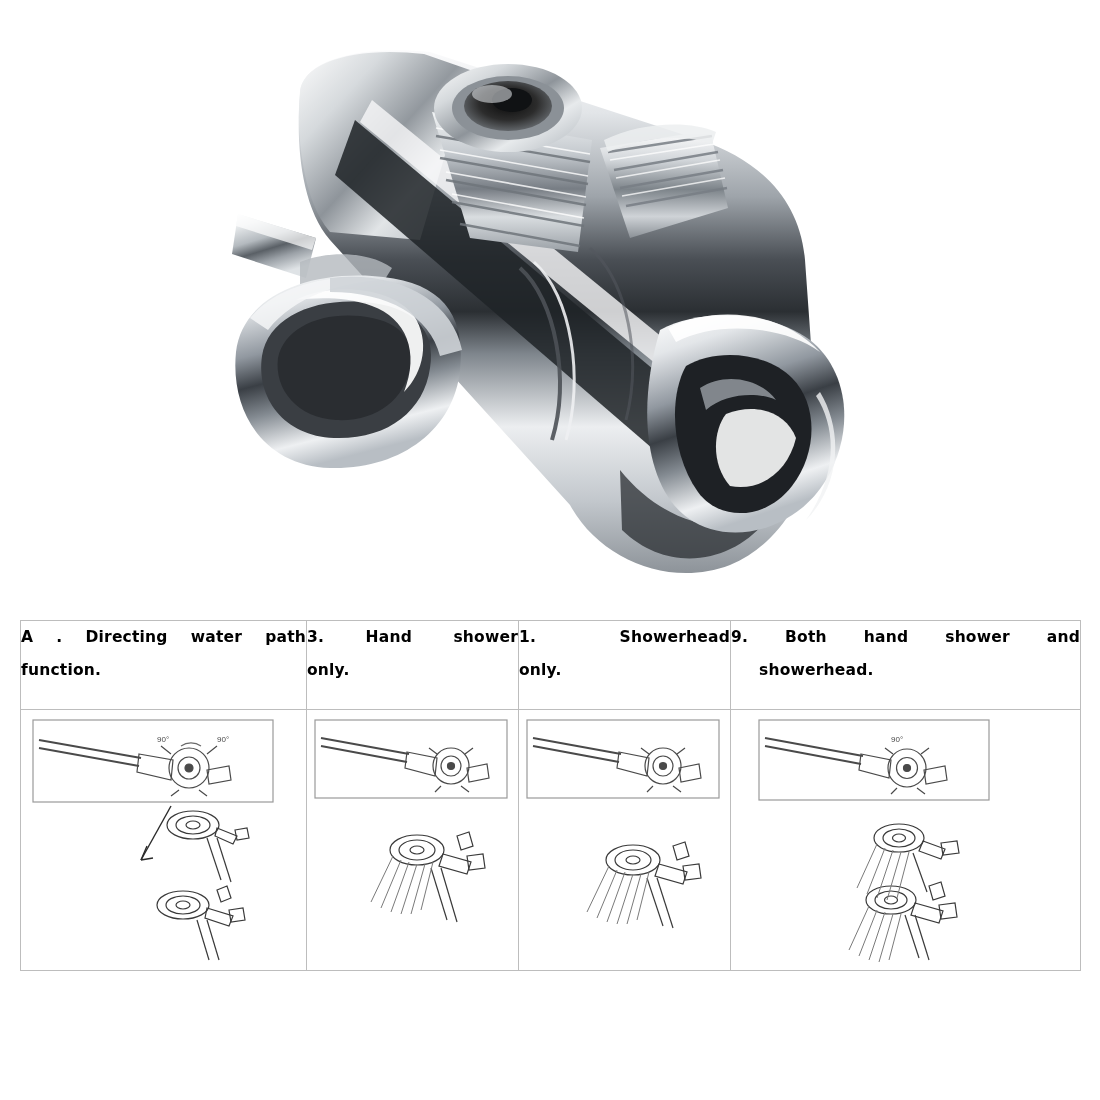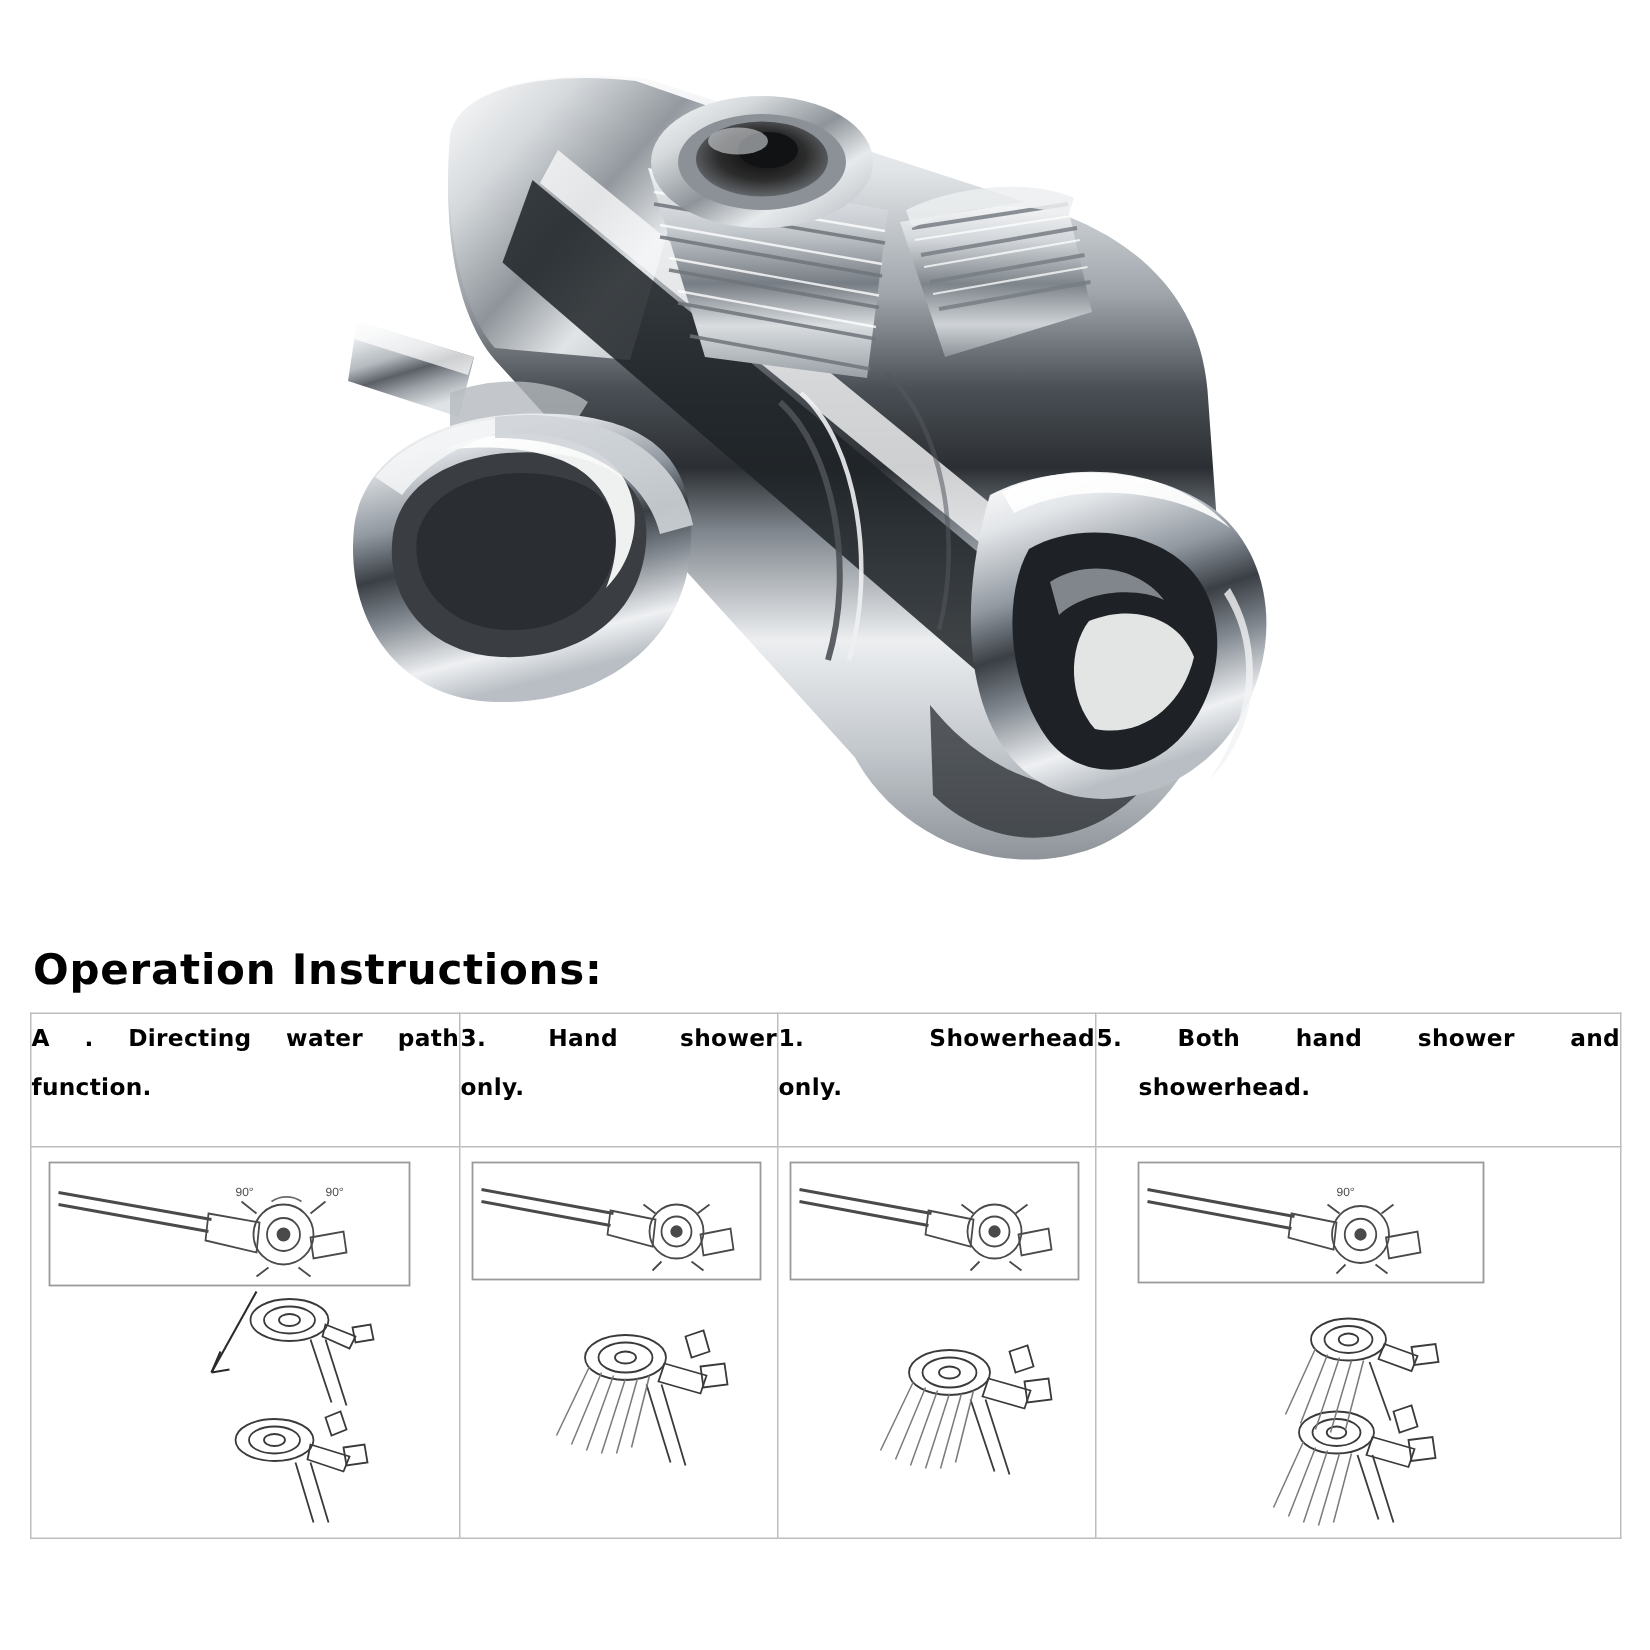--- a/index.html
+++ b/index.html
@@ -251,21 +251,20 @@
       <path d="M700 388 C 724 372, 760 378, 776 400 C 760 392, 726 392, 706 410 Z" fill="#9aa0a6" opacity="0.8"></path>
       <path d="M726 414 C 756 402, 786 412, 796 438 C 788 472, 760 492, 730 486
                C 712 466, 712 432, 726 414 Z" fill="#ffffff" opacity="0.88"></path>
       <path d="M668 328 C 716 304, 784 312, 820 352 C 784 326, 718 320, 676 342 Z" fill="#ffffff" opacity="0.9"></path>
       <path d="M820 392 C 844 432, 840 486, 806 520 C 836 478, 838 430, 816 396 Z" fill="#f1f3f4" opacity="0.8"></path>
     </g>
   </svg>
 </div>
 
 <div class="instructions-wrap">
-  <div class="instructions-title">Operation Instructions:</div>
 
   <table class="instr">
     <colgroup>
         <col class="c1">
         <col class="c2">
         <col class="c3">
         <col class="c4">
       </colgroup>
     <tbody>
       <tr>
@@ -275,21 +274,21 @@
         </td>
         <td class="head-cell">
           <span class="ln j">3. Hand shower</span>
           <span class="ln">only.</span>
         </td>
         <td class="head-cell">
           <span class="ln j">1.     Showerhead</span>
           <span class="ln">only.</span>
         </td>
         <td class="head-cell">
-          <span class="ln j">5.  Both  hand  shower  and</span>
+          <span class="ln j">9.  Both  hand  shower  and</span>
           <span class="ln" style="padding-left:28px">showerhead.</span>
         </td>
       </tr>
 
       <tr>
 
         <td class="fig-cell">
           <div class="fig">
             <svg width="284" height="258" viewBox="0 0 284 258">
               <g fill="none" stroke="#4a4a4a" stroke-width="1.2">

